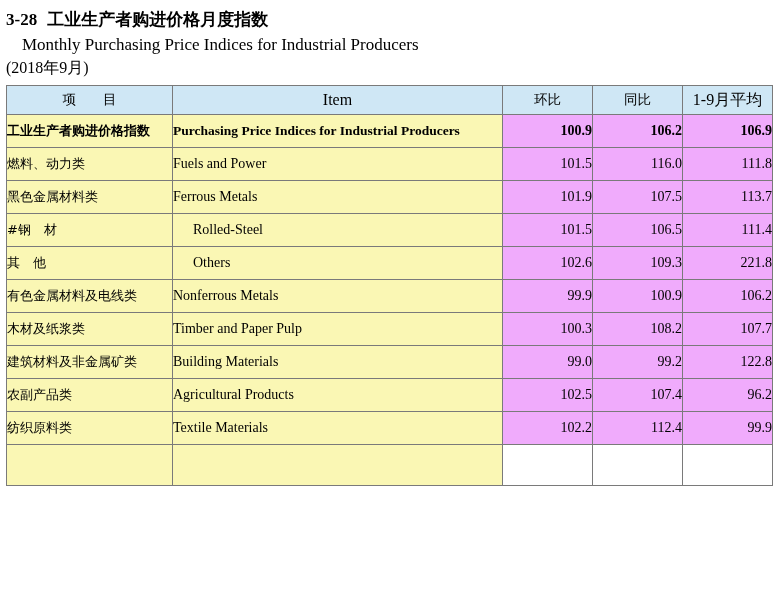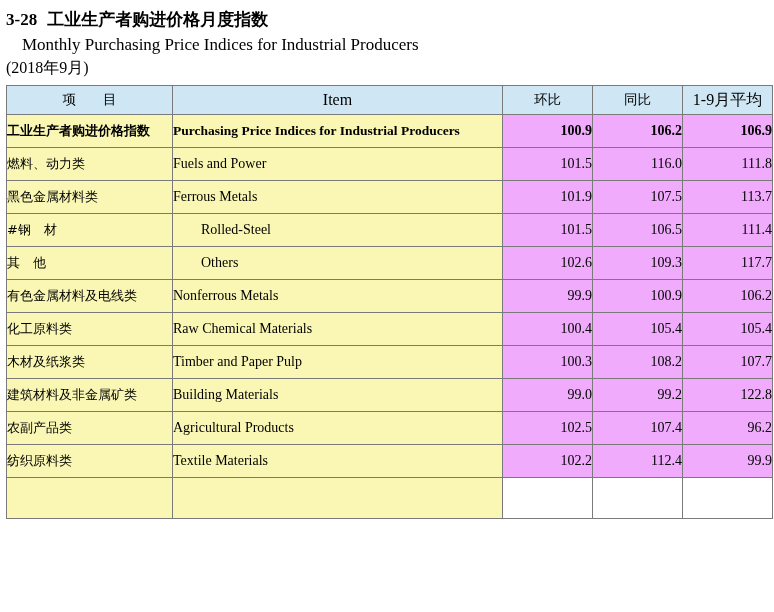--- a/index.html
+++ b/index.html
@@ -100,21 +100,21 @@
   }
   tr.total td.c-cn,
   tr.total td.c-en,
   tr.total td.c-num {
     font-weight: bold;
   }
   tr.total td.c-en { font-size: 13.5px; }
   td.indent1 { padding-left: 20px; }
   td.indent2 { padding-left: 26px; }
   td.c-en.indent-en1 { }
-  td.c-en.indent-en2 { padding-left: 28px; }
+  td.c-en.indent-en2 { padding-left: 20px; }
   tr.filler td {
     height: 40px;
     background: #ffffff;
     border-left: 1px solid #7a7a7a;
     border-right: 1px solid #7a7a7a;
     border-top: none;
     border-bottom: 1px solid #7a7a7a;
   }
   tr.filler td.c-cn, tr.filler td.c-en {
     background: #faf7b4;
@@ -182,38 +182,31 @@
         <td class="c-num">101.5</td>
         <td class="c-num">106.5</td>
         <td class="c-num">111.4</td>
       </tr>
 
       <tr>
         <td class="c-cn indent2">其　他</td>
         <td class="c-en indent-en2">Others</td>
         <td class="c-num">102.6</td>
         <td class="c-num">109.3</td>
-        <td class="c-num">117.7</td>
+        <td class="c-num">221.8</td>
       </tr>
 
       <tr>
         <td class="c-cn">有色金属材料及电线类</td>
         <td class="c-en indent-en1">Nonferrous Metals</td>
         <td class="c-num">99.9</td>
         <td class="c-num">100.9</td>
         <td class="c-num">106.2</td>
       </tr>
 
-      <tr>
-        <td class="c-cn">化工原料类</td>
-        <td class="c-en indent-en1">Raw Chemical Materials</td>
-        <td class="c-num">100.4</td>
-        <td class="c-num">105.4</td>
-        <td class="c-num">105.4</td>
-      </tr>
 
       <tr>
         <td class="c-cn">木材及纸浆类</td>
         <td class="c-en indent-en1">Timber and Paper Pulp</td>
         <td class="c-num">100.3</td>
         <td class="c-num">108.2</td>
         <td class="c-num">107.7</td>
       </tr>
 
       <tr>

